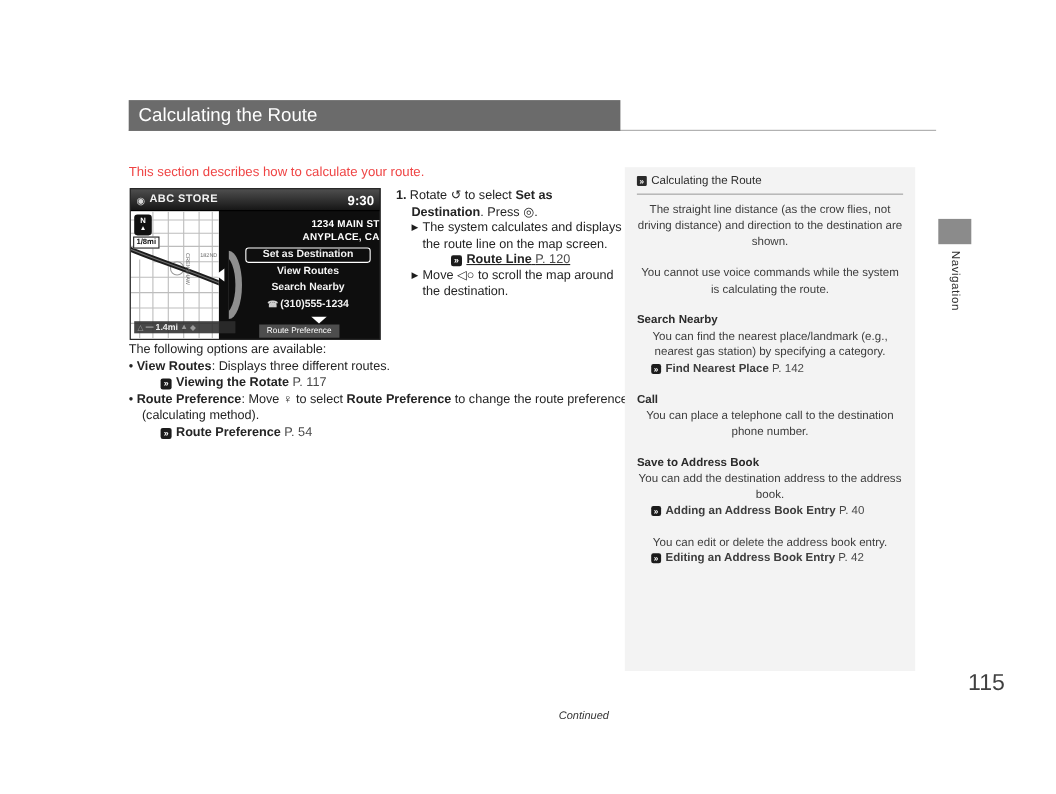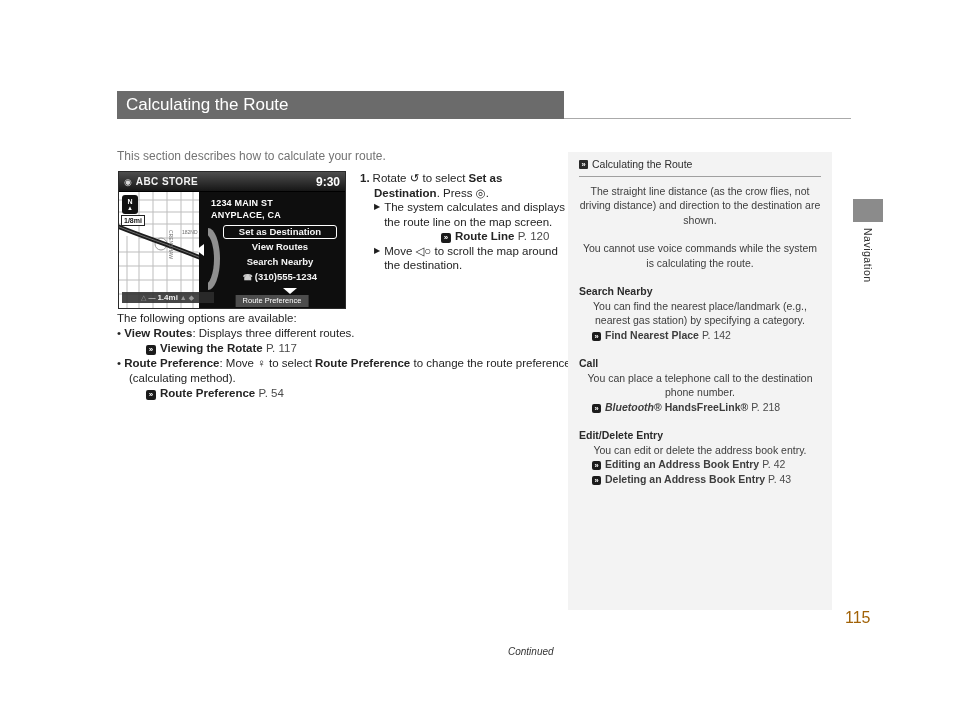--- a/index.html
+++ b/index.html
@@ -3,43 +3,43 @@
 <meta charset="utf-8">
 <style>
   html,body{margin:0;padding:0;background:#fff;}
   .page{position:relative;width:960px;height:722px;background:#fff;overflow:hidden;
         font-family:"Liberation Sans", sans-serif;color:#2e2e2e;}
 
   
   .hdr-rule{position:absolute;left:117px;top:118px;width:734px;height:1px;background:#aaa;}
   .sec-header{position:absolute;left:117px;top:91px;width:447px;height:28px;background:#6b6b6b;
               color:#fff;font-size:17px;font-weight:400;line-height:28px;padding-left:9px;box-sizing:border-box;}
-  .intro{position:absolute;left:117px;top:149px;font-size:12px;color:#737373;}
+  .intro{position:absolute;left:117px;top:149px;font-size:12px;color:#ef4444;}
 
   
   .screen{position:absolute;left:118px;top:171px;width:228px;height:138px;background:#0e0e0e;
           border:1px solid #2a2a2a;box-sizing:border-box;}
   .statusbar{display:flex;align-items:center;height:20px;background:linear-gradient(#4e4e4e,#161616);
              padding:0 5px;border-bottom:1px solid #000;box-sizing:border-box;}
   .poi-ic{color:#d8d8d8;font-size:9px;margin-right:4px;}
   .st-title{color:#f2f2f2;font-size:10px;font-weight:bold;letter-spacing:.4px;}
   .st-time{margin-left:auto;color:#fff;font-size:12px;font-weight:bold;}
   .scr-body{position:relative;display:flex;height:116px;}
   .map{position:relative;width:80px;background:#fff;overflow:hidden;}
   .compass{position:absolute;left:3px;top:3px;width:16px;height:19px;background:#111;border-radius:3px;
            display:flex;flex-direction:column;align-items:center;justify-content:center;color:#fff;}
   .compass .n{font-size:7px;font-weight:bold;line-height:7px;}
   .compass .ar{font-size:6px;line-height:7px;}
   .zoom-badge{position:absolute;left:2px;top:23px;background:#fff;border:1px solid #222;color:#111;
               font-size:7px;font-weight:bold;padding:0 2px;line-height:9px;}
   .scalebar{position:absolute;left:3px;bottom:5px;width:92px;height:11px;background:rgba(45,45,45,.88);
-            color:#eee;display:flex;align-items:center;gap:2px;font-size:7px;padding:0 19px;box-sizing:border-box;z-index:5;}
+            color:#eee;display:flex;align-items:center;gap:2px;font-size:7px;padding:0 3px;box-sizing:border-box;z-index:5;}
   .scalebar .dim{color:#999;}
   .panel{position:relative;flex:1;color:#fff;}
-  .addr{padding:5px 13px 0 12px;font-size:9px;font-weight:bold;line-height:12px;letter-spacing:.2px;}
+  .addr{padding:5px 0 0 12px;font-size:9px;font-weight:bold;line-height:12px;letter-spacing:.2px;text-align:right;}
   .crescent{position:absolute;left:9px;top:36px;width:12px;height:62px;background:#8f8f8f;
             border-radius:0 100% 100% 0/0 50% 50% 0;overflow:hidden;}
   .crescent:after{content:"";position:absolute;left:-4px;top:5px;width:10px;height:52px;background:#0e0e0e;
             border-radius:0 100% 100% 0/0 50% 50% 0;}
   .cursor-tri{position:absolute;left:-3px;top:52px;width:0;height:0;
               border-top:6px solid transparent;border-bottom:6px solid transparent;border-right:8px solid #fff;}
   .menu{position:absolute;right:8px;top:33px;width:114px;text-align:center;}
   .menu-item{height:14px;line-height:14px;font-size:9.5px;font-weight:bold;color:#f4f4f4;margin-bottom:1px;
              white-space:nowrap;}
   .menu-item.sel{border:1px solid #fff;border-radius:3px;line-height:12px;height:12px;}
@@ -50,21 +50,21 @@
                color:#fff;font-size:7.5px;line-height:10px;padding:1px 7px;white-space:nowrap;}
 
   
   .steps{position:absolute;left:360px;top:171px;width:208px;font-size:11.5px;line-height:14.5px;color:#242424;}
   .step-line{padding-left:14px;text-indent:-14px;}
   .step-num{font-weight:bold;margin-right:3px;}
   .b{font-weight:bold;}
   .it{font-style:italic;}
   .result{display:flex;gap:4px;margin-left:14px;}
   .res-arrow{font-size:8px;line-height:14.5px;color:#1d1d1d;flex:none;}
-  .ref-line{margin-left:81px;white-space:nowrap;}
+  .ref-line{margin-left:50px;white-space:nowrap;text-decoration:underline;}
   .ref-ic{display:inline-block;width:10px;height:10px;background:#1b1b1b;color:#fff;border-radius:2px;
           font-size:8px;font-weight:bold;line-height:10px;text-align:center;vertical-align:0px;margin-right:4px;}
   .pg{color:#4a4a4a;}
 
   
   .options{position:absolute;left:117px;top:311px;width:470px;font-size:11.5px;line-height:15px;color:#242424;}
   .opt-item{padding-left:12px;text-indent:-12px;}
   .opt-ref{margin-left:29px;white-space:nowrap;}
 
   
@@ -79,21 +79,21 @@
   .sb-body{margin:0;text-align:center;}
   .sb-ref{margin-left:13px;white-space:nowrap;}
   .sb-section{margin-bottom:14px;}
   .sb-ref .ref-ic{width:9px;height:9px;font-size:7.5px;line-height:9px;}
 
   
   .tab-square{position:absolute;left:853px;top:199px;width:30px;height:23px;background:#8b8b8b;}
   .tab-label{position:absolute;left:862px;top:228px;writing-mode:vertical-rl;font-size:10.5px;
              color:#2f2f2f;letter-spacing:.5px;}
   .continued{position:absolute;left:508px;top:646px;font-size:10px;font-style:italic;color:#333;}
-  .page-num{position:absolute;left:845px;top:609px;font-size:16px;color:#a16207;}
+  .page-num{position:absolute;left:880px;top:609px;font-size:21px;color:#404040;}
 
   svg text{font-family:"Liberation Sans", sans-serif;}
 </style>
 </head>
 <body>
 
 <div class="page">
 
   <div class="hdr-rule"></div>
   <div class="sec-header">Calculating the Route</div>
@@ -209,34 +209,34 @@
       <div class="sb-head">Search Nearby</div>
       <p class="sb-body">You can find the nearest place/landmark (e.g., nearest gas station) by specifying a category.</p>
       <div class="sb-ref">
         <span class="ref-ic">»</span><span class="b">Find Nearest Place</span> <span class="pg">P. 142</span>
       </div>
     </div>
 
     <div class="sb-section">
       <div class="sb-head">Call</div>
       <p class="sb-body">You can place a telephone call to the destination phone number.</p>
+    </div>
+
+    <div class="sb-section">
+      <div class="sb-head">Save to Address Book</div>
+      <p class="sb-body">You can add the destination address to the address book.</p>
       <div class="sb-ref">
-        <span class="ref-ic">»</span><span class="b it">Bluetooth</span><span class="b">® HandsFreeLink®</span> <span class="pg">P. 218</span>
-      </div>
-    </div>
-
-
-    <div class="sb-section">
-      <div class="sb-head">Edit/Delete Entry</div>
+        <span class="ref-ic">»</span><span class="b">Adding an Address Book Entry</span> <span class="pg">P. 40</span>
+      </div>
+    </div>
+
+    <div class="sb-section">
       <p class="sb-body">You can edit or delete the address book entry.</p>
       <div class="sb-ref">
         <span class="ref-ic">»</span><span class="b">Editing an Address Book Entry</span> <span class="pg">P. 42</span>
-      </div>
-      <div class="sb-ref">
-        <span class="ref-ic">»</span><span class="b">Deleting an Address Book Entry</span> <span class="pg">P. 43</span>
       </div>
     </div>
   </div>
 
   <div class="tab-square"></div>
   <div class="tab-label">Navigation</div>
   <div class="continued">Continued</div>
   <div class="page-num">115</div>
 
 </div>

